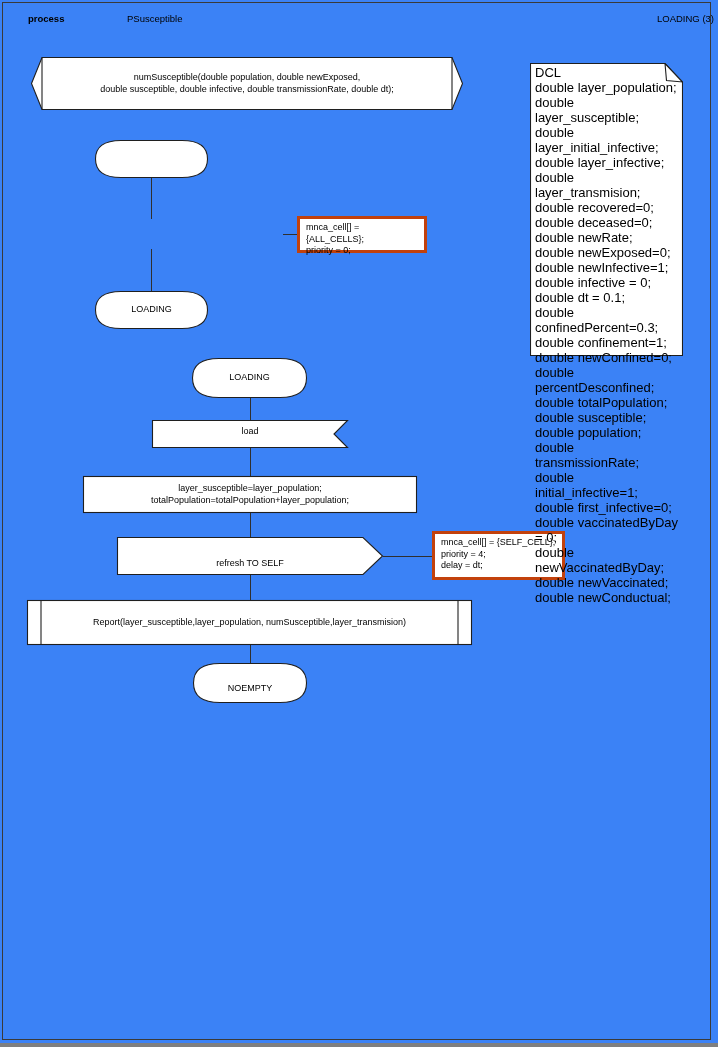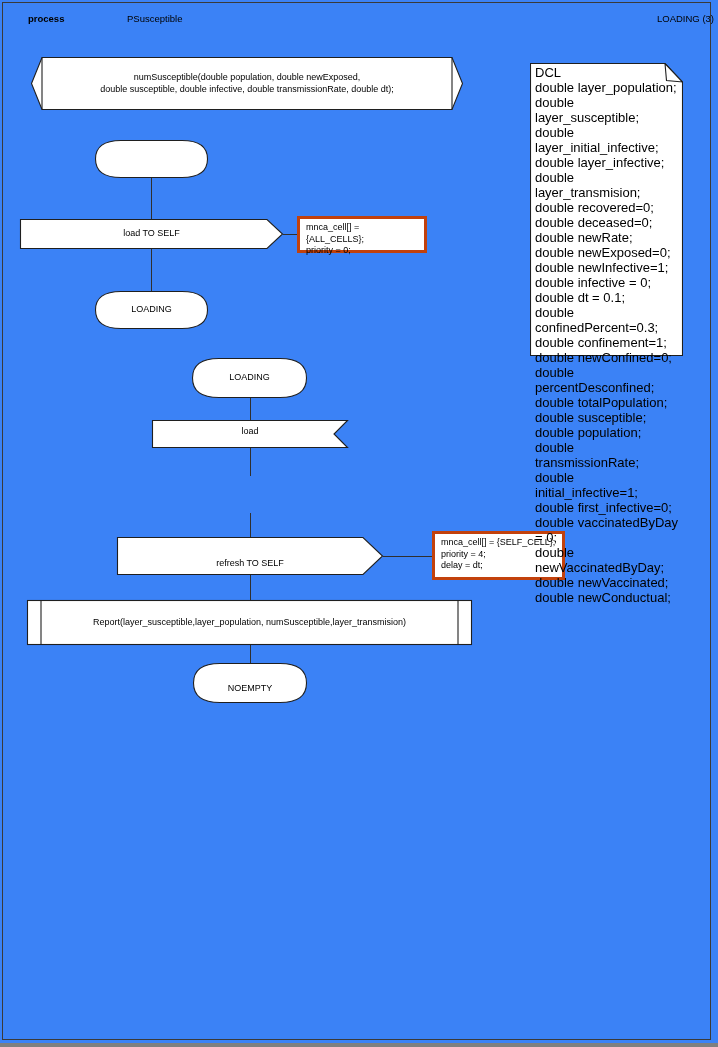--- a/index.html
+++ b/index.html
@@ -64,26 +64,20 @@
 
   <div class="node" style="left:95px;top:140px;width:113px;height:38px;">
     <svg width="113" height="38">
       <path d="M26,0.5 H87 Q112.5,0.5 112.5,19 Q112.5,37.5 87,37.5 H26 Q0.5,37.5 0.5,19 Q0.5,0.5 26,0.5 Z"></path>
     </svg>
     <div class="lbl"></div>
   </div>
 
   <div class="conn v" style="left:151px;top:178px;height:41px;"></div>
 
-  <div class="node" style="left:20px;top:219px;width:263px;height:30px;">
-    <svg width="263" height="30">
-      <polygon points="0.5,0.5 247,0.5 262.5,15 247,29.5 0.5,29.5"></polygon>
-    </svg>
-    <div class="lbl">load TO SELF</div>
-  </div>
 
   <div class="conn h" style="left:283px;top:234px;width:14px;"></div>
 
   <div class="annot" style="left:297px;top:216px;width:130px;height:37px;">mnca_cell[] = {ALL_CELLS};
 priority = 0;</div>
 
   <div class="conn v" style="left:151px;top:249px;height:42px;"></div>
 
   <div class="node" style="left:95px;top:291px;width:113px;height:38px;">
     <svg width="113" height="38">
@@ -103,20 +97,27 @@
 
   <div class="node" style="left:152px;top:420px;width:196px;height:24px;">
     <svg width="196" height="28">
       <polygon points="0.5,0.5 195.5,0.5 182,14 195.5,27.5 0.5,27.5"></polygon>
     </svg>
     <div class="lbl">load</div>
   </div>
 
   <div class="conn v" style="left:250px;top:448px;height:28px;"></div>
 
+  <div class="node" style="left:83px;top:476px;width:334px;height:37px;">
+    <svg width="334" height="37">
+      <rect x="0.5" y="0.5" width="333" height="36"></rect>
+    </svg>
+    <div class="lbl">layer_susceptible=layer_population;
+totalPopulation=totalPopulation+layer_population;</div>
+  </div>
 
   <div class="conn v" style="left:250px;top:513px;height:24px;"></div>
 
   <div class="node" style="left:117px;top:537px;width:266px;height:54px;">
     <svg width="266" height="38">
       <polygon points="0.5,0.5 246,0.5 265.5,19 246,37.5 0.5,37.5"></polygon>
     </svg>
     <div class="lbl">refresh TO SELF</div>
   </div>
 

